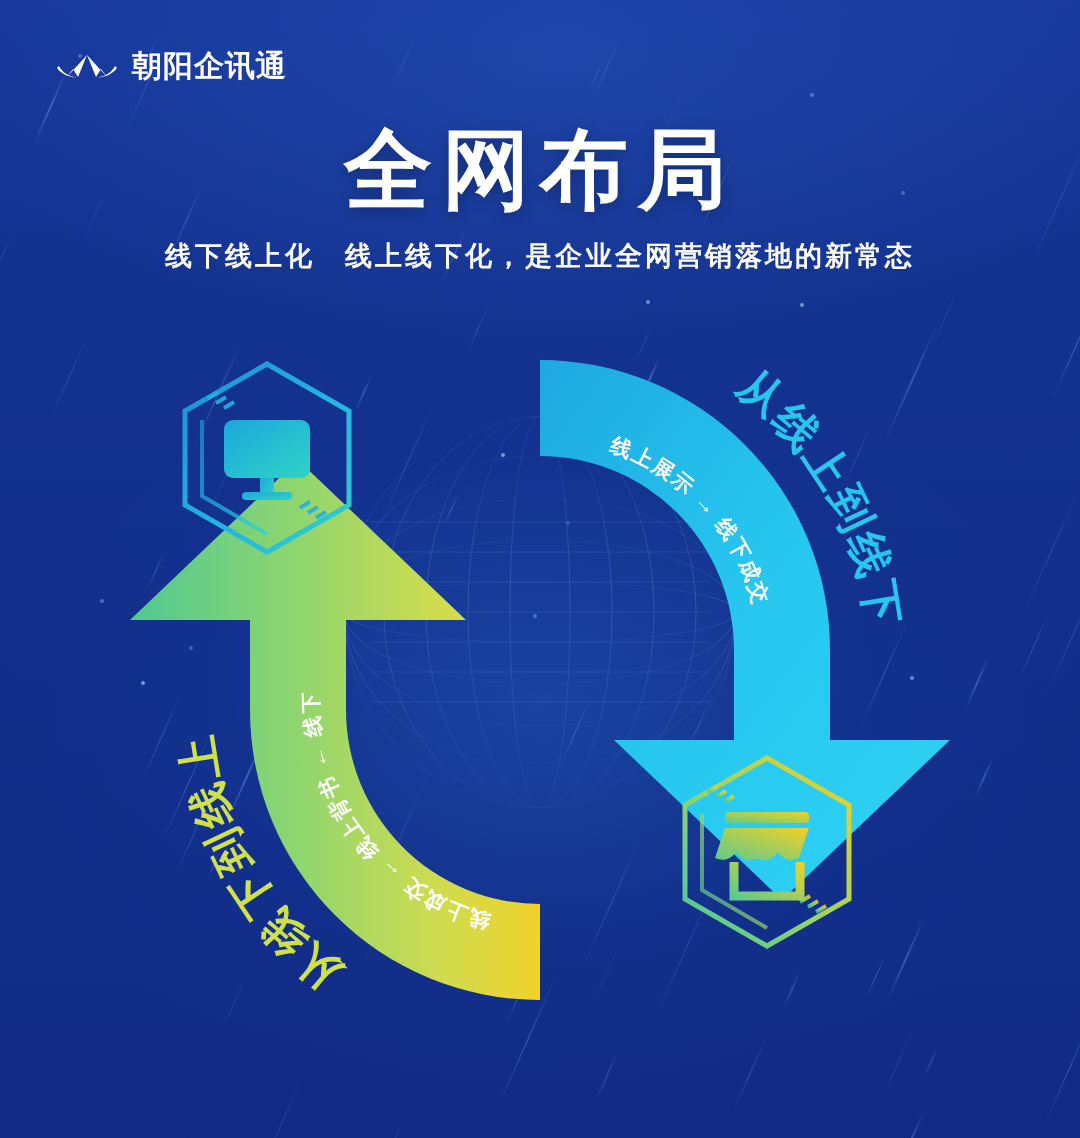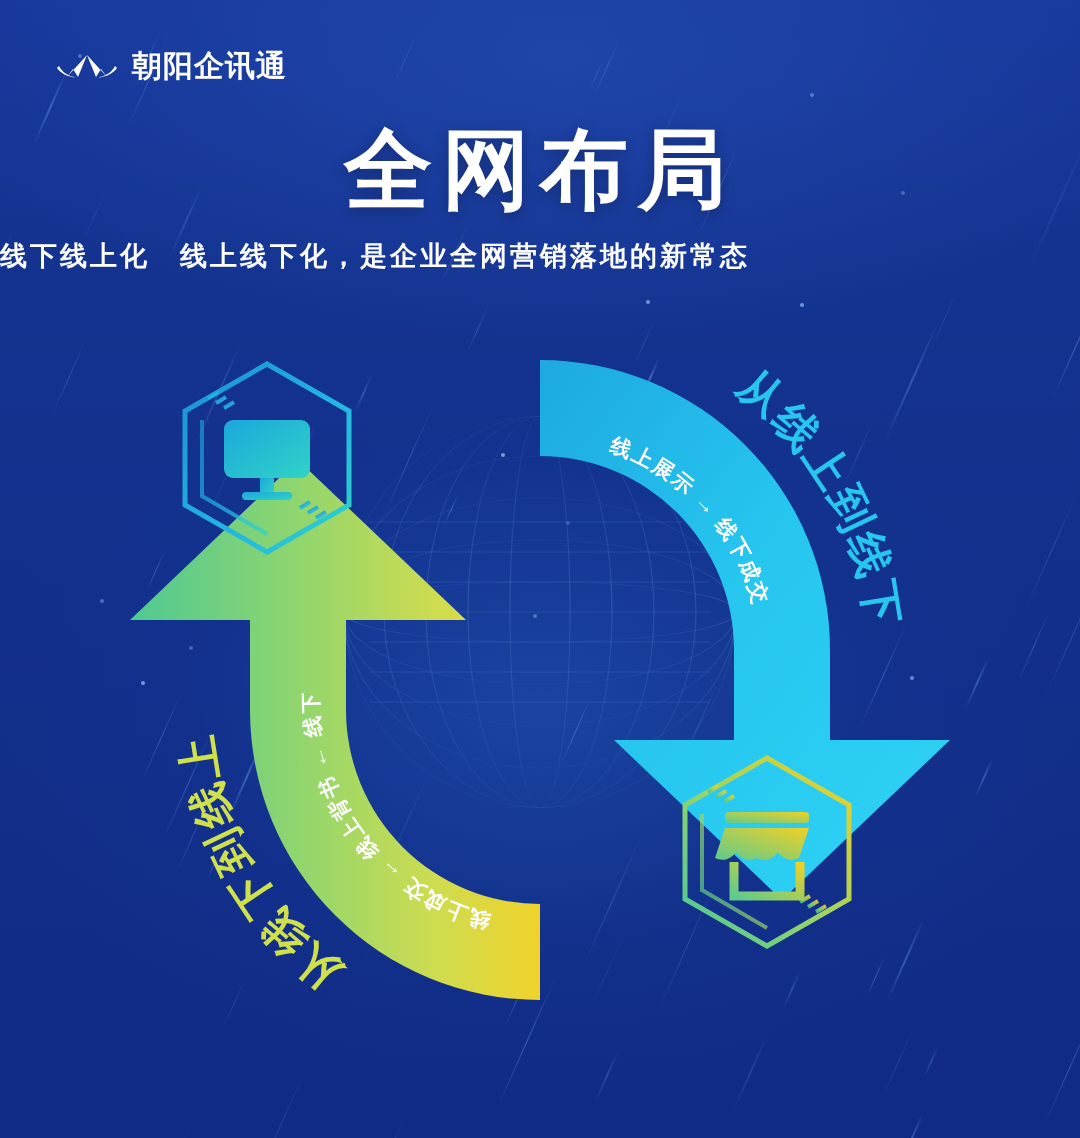--- a/index.html
+++ b/index.html
@@ -38,21 +38,21 @@
               white-space:nowrap; }
 
   
   .title{
     position:absolute; left:0; right:0; top:124px; text-align:center;
     color:#ffffff; font-size:88px; font-weight:bold; letter-spacing:10px;
     line-height:1.05;
     text-shadow:0 3px 14px rgba(0,0,0,.25);
   }
   .subtitle{
-    position:absolute; left:0; right:0; top:238px; 
+    position:absolute; left:0; right:0; top:238px; text-align:center;
     color:#ffffff; font-size:27px; font-weight:bold; letter-spacing:3px;
   }
 
   
   .stage{ position:absolute; left:0; top:300px; width:1080px; height:760px; }
   .stage svg{ position:absolute; left:0; top:0; }
 
   
   .lbl{ position:absolute; font-size:46px; font-weight:bold; letter-spacing:4px; white-space:nowrap; }
   .lbl-online{ left:424px; top:367px; color:#17b6e8; }

